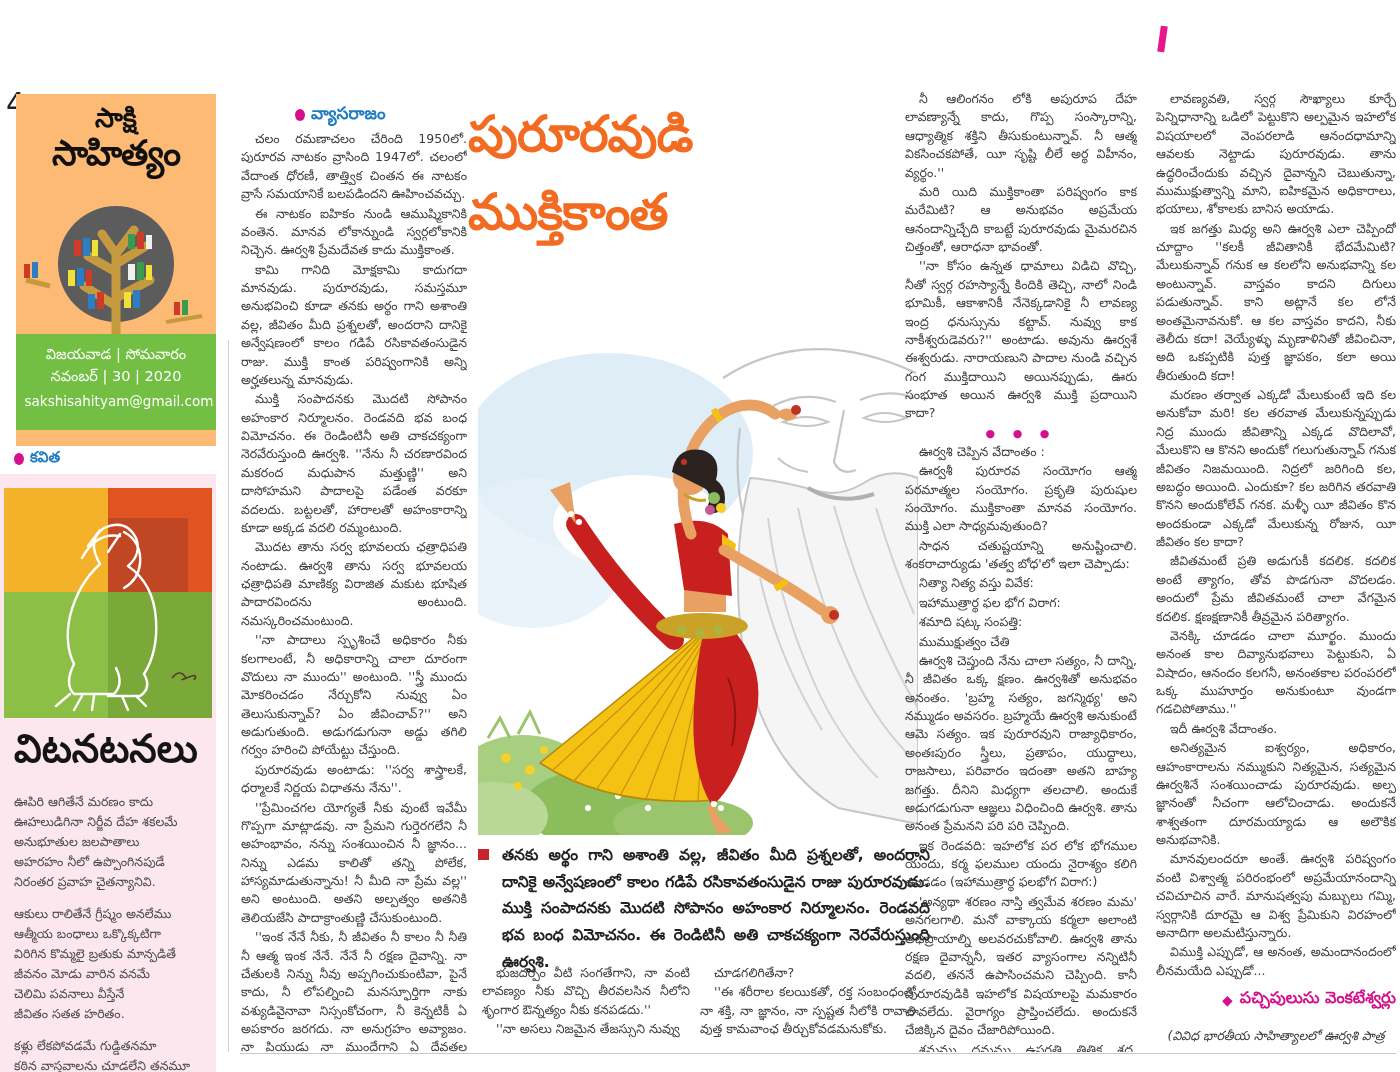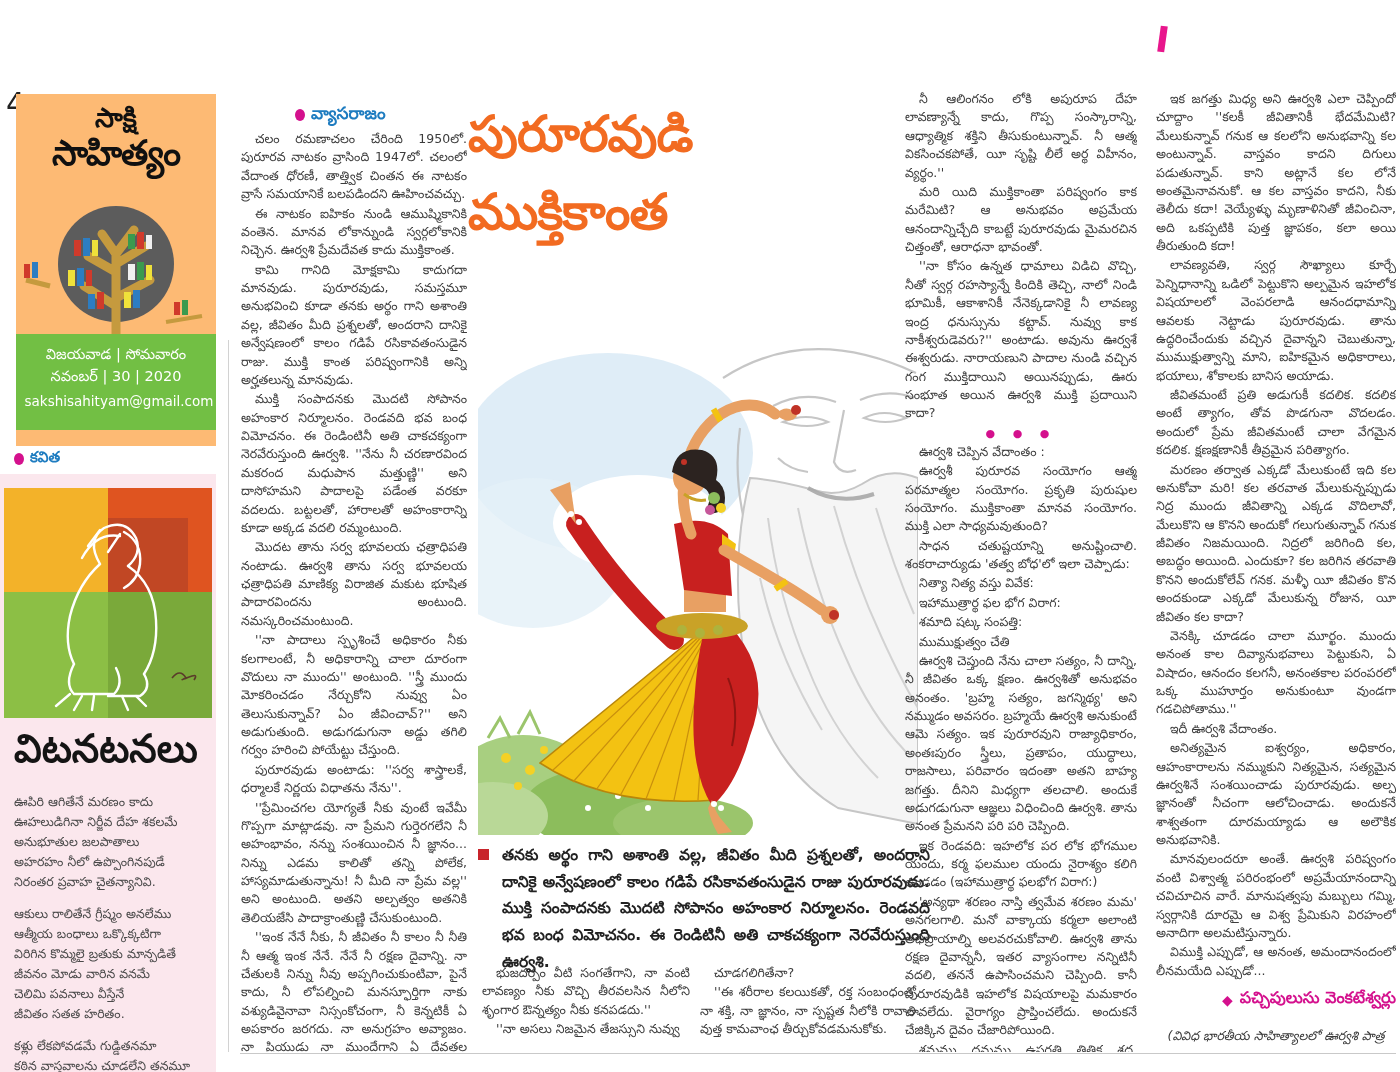--- a/index.html
+++ b/index.html
@@ -282,24 +282,24 @@
         <p>ముముక్షుత్వం చేతి</p>
         <p>ఊర్వశి చెప్తుంది  నేను చాలా సత్యం, నీ దాన్ని, నీ జీవితం ఒక్క క్షణం. ఊర్వశితో అనుభవం అనంతం. 'బ్రహ్మ సత్యం, జగన్మిథ్య' అని నమ్ముడం అవసరం. బ్రహ్మయే ఊర్వశి అనుకుంటే ఆమె సత్యం. ఇక పురూరవుని రాజ్యాధికారం, అంతఃపురం స్త్రీలు, ప్రతాపం, యుద్ధాలు, రాజసాలు, పరివారం ఇదంతా అతని బాహ్య జగత్తు. దీనిని మిధ్యగా తలచాలి. అందుకే అడుగడుగునా ఆజ్ఞలు విధించింది ఊర్వశి. తాను అనంత ప్రేమనని పరి పరి చెప్పింది.</p>
         <p>ఇక రెండవది: ఇహలోక పర లోక భోగముల యందు, కర్మ ఫలముల యందు నైరాశ్యం కలిగి ఉండడం (ఇహాముత్రార్థ ఫలభోగ విరాగ:)</p>
         <p>'అన్యథా శరణం నాస్తి త్వమేవ శరణం మమ' అనగలగాలి. మనో వాక్కాయ కర్మలా అలాంటి అభిప్రాయాల్ని అలవరచుకోవాలి. ఊర్వశి తాను రక్షణ దైవాన్ననీ, ఇతర వ్యాసంగాల నన్నిటినీ వదలి, తననే ఉపాసించమని చెప్పింది. కానీ పురూరవుడికి ఇహలోక విషయాలపై మమకారం చావలేదు. వైరాగ్యం ప్రాప్తించలేదు. అందుకనే చేజిక్కిన దైవం చేజారిపోయింది.</p>
         <p>శమము, దమము, ఉపరతి, తితిక్ష, శ్రద్ధ, సమాధానము వీటినే శమాది షట్క సంపత్తి అంటారు. శమమంటే మనో నిగ్రహము. శమదమములు లోపించి, ఊర్వశి వంటి అపురూప</p>
       </div>
   </div>
 
   <div class="col" id="col4">
     <div>
+        <p>లావణ్యవతి, స్వర్గ సౌఖ్యాలు కూర్చే పెన్నిధానాన్ని ఒడిలో పెట్టుకొని అల్పమైన ఇహలోక విషయాలలో వెంపరలాడి ఆనందధామాన్ని ఆవలకు నెట్టాడు పురూరవుడు. తాను ఉద్ధరించేందుకు వచ్చిన దైవాన్నని చెబుతున్నా, ముముక్షుత్వాన్ని మాని, ఐహికమైన అధికారాలు, భయాలు, శోకాలకు బానిస అయాడు.</p>
         <p>ఇక జగత్తు మిధ్య అని ఊర్వశి ఎలా చెప్పిందో చూద్దాం  ''కలకీ జీవితానికీ భేదమేమిటి? మేలుకున్నావ్ గనుక ఆ కలలోని అనుభవాన్ని కల అంటున్నావ్. వాస్తవం కాదని దిగులు పడుతున్నావ్. కాని అట్లానే కల లోనే అంతమైనావనుకో. ఆ కల వాస్తవం కాదని, నీకు తెలీదు కదా! వెయ్యేళ్ళు మృణాళినితో జీవించినా, అది ఒకప్పటికి పుత్త జ్ఞాపకం, కలా అయి తీరుతుంది కదా!</p>
-        <p>లావణ్యవతి, స్వర్గ సౌఖ్యాలు కూర్చే పెన్నిధానాన్ని ఒడిలో పెట్టుకొని అల్పమైన ఇహలోక విషయాలలో వెంపరలాడి ఆనందధామాన్ని ఆవలకు నెట్టాడు పురూరవుడు. తాను ఉద్ధరించేందుకు వచ్చిన దైవాన్నని చెబుతున్నా, ముముక్షుత్వాన్ని మాని, ఐహికమైన అధికారాలు, భయాలు, శోకాలకు బానిస అయాడు.</p>
+        <p>మరణం తర్వాత ఎక్కడో మేలుకుంటే ఇది కల అనుకోవా మరి! కల తరవాత మేలుకున్నప్పుడు నిద్ర ముందు జీవితాన్ని ఎక్కడ వొదిలావో, మేలుకొని ఆ కొనని అందుకో గలుగుతున్నావ్ గనుక జీవితం నిజమయింది. నిద్రలో జరిగింది కల, అబద్ధం అయింది. ఎందుకూ? కల జరిగిన తరవాతి కొనని అందుకోలేవ్ గనక. మళ్ళీ యీ జీవితం కొన అందకుండా ఎక్కడో మేలుకున్న రోజున, యీ జీవితం కల కాదా?</p>
         <p>జీవితమంటే ప్రతి అడుగుకీ కదలిక. కదలిక అంటే త్యాగం, తోవ పొడగునా వొదలడం. అందులో ప్రేమ జీవితమంటే చాలా వేగమైన కదలిక. క్షణక్షణానికీ తీవ్రమైన పరిత్యాగం.</p>
-        <p>మరణం తర్వాత ఎక్కడో మేలుకుంటే ఇది కల అనుకోవా మరి! కల తరవాత మేలుకున్నప్పుడు నిద్ర ముందు జీవితాన్ని ఎక్కడ వొదిలావో, మేలుకొని ఆ కొనని అందుకో గలుగుతున్నావ్ గనుక జీవితం నిజమయింది. నిద్రలో జరిగింది కల, అబద్ధం అయింది. ఎందుకూ? కల జరిగిన తరవాతి కొనని అందుకోలేవ్ గనక. మళ్ళీ యీ జీవితం కొన అందకుండా ఎక్కడో మేలుకున్న రోజున, యీ జీవితం కల కాదా?</p>
         <p>వెనక్కి చూడడం చాలా మూర్ఖం. ముందు అనంత కాల దివ్యానుభవాలు పెట్టుకుని, ఏ విషాదం, ఆనందం కలగనీ, అనంతకాల పరంపరలో ఒక్క ముహూర్తం అనుకుంటూ వుండగా గడచిపోతాము.''</p>
         <p>ఇదీ ఊర్వశి వేదాంతం.</p>
         <p>అనిత్యమైన ఐశ్వర్యం, అధికారం, ఆహంకారాలను నమ్ముకుని నిత్యమైన, సత్యమైన ఊర్వశినే సంశయించాడు పురూరవుడు. అల్ప జ్ఞానంతో నీచంగా ఆలోచించాడు. అందుకనే శాశ్వతంగా దూరమయ్యాడు ఆ అలౌకిక అనుభవానికి.</p>
         <p>మానవులందరూ అంతే. ఊర్వశి పరిష్వంగం వంటి విశ్వాత్మ పరిరంభంలో అప్రమేయానందాన్ని చవిచూచిన వారే. మానుషత్వపు మబ్బులు గమ్మి, స్వర్గానికి దూరమై ఆ విశ్వ ప్రేమికుని విరహంలో అనాదిగా అలమటిస్తున్నారు.</p>
         <p>విముక్తి ఎప్పుడో, ఆ అనంత, అమందానందంలో లీనమయేది ఎప్పుడో...</p>
       </div>
     <div class="byline">
       <span class="dia">◆</span>
       <span>పచ్చిపులుసు వెంకటేశ్వర్లు</span>
     </div>

